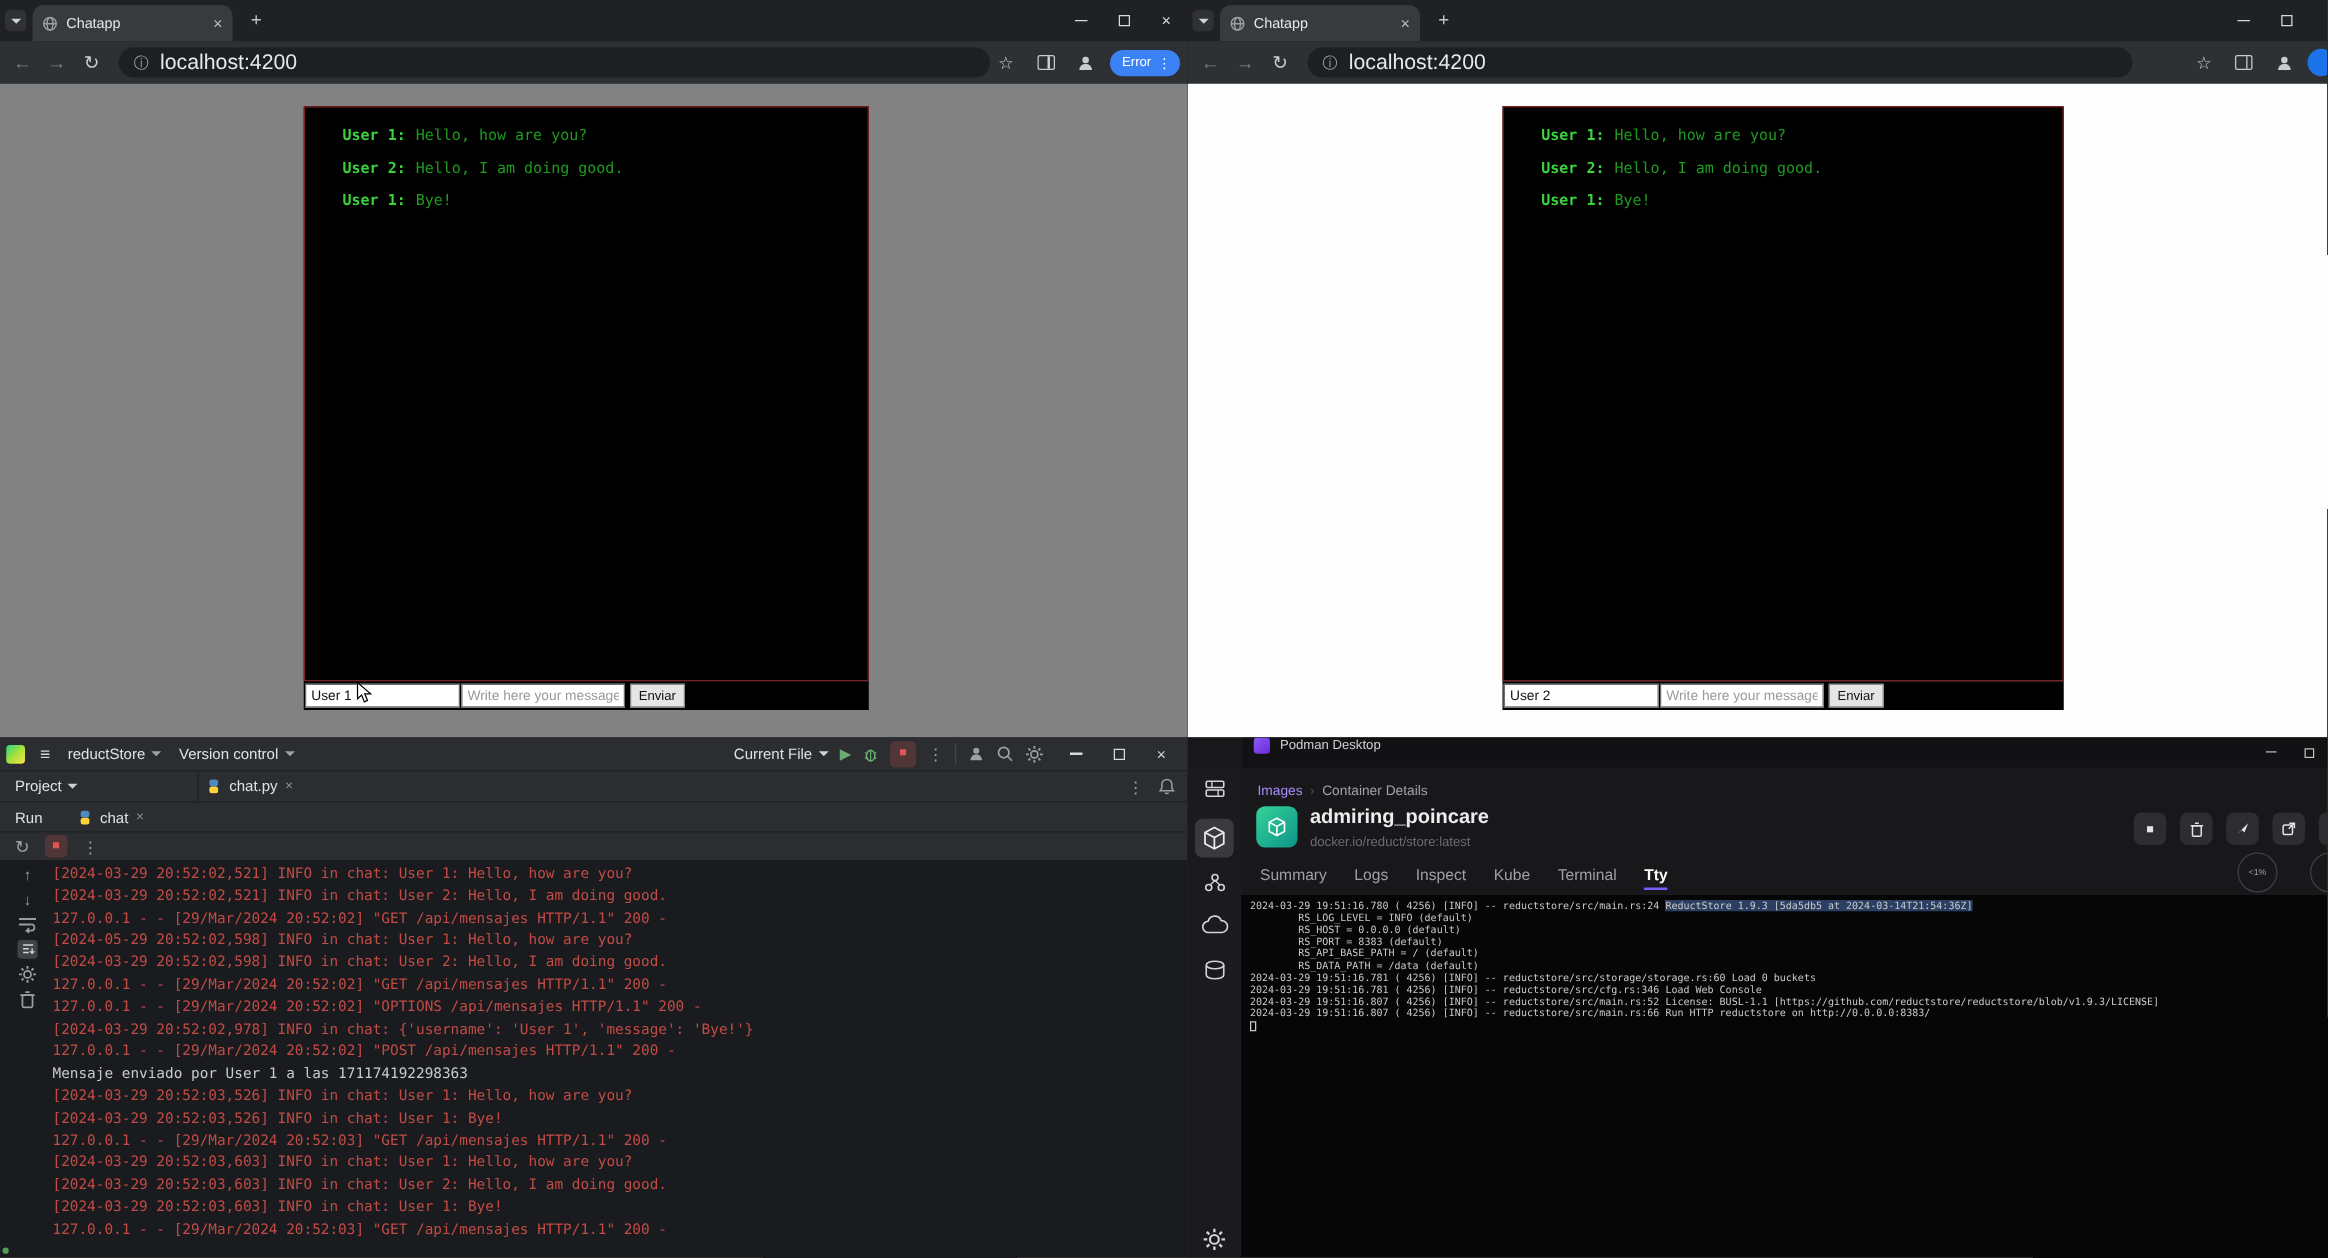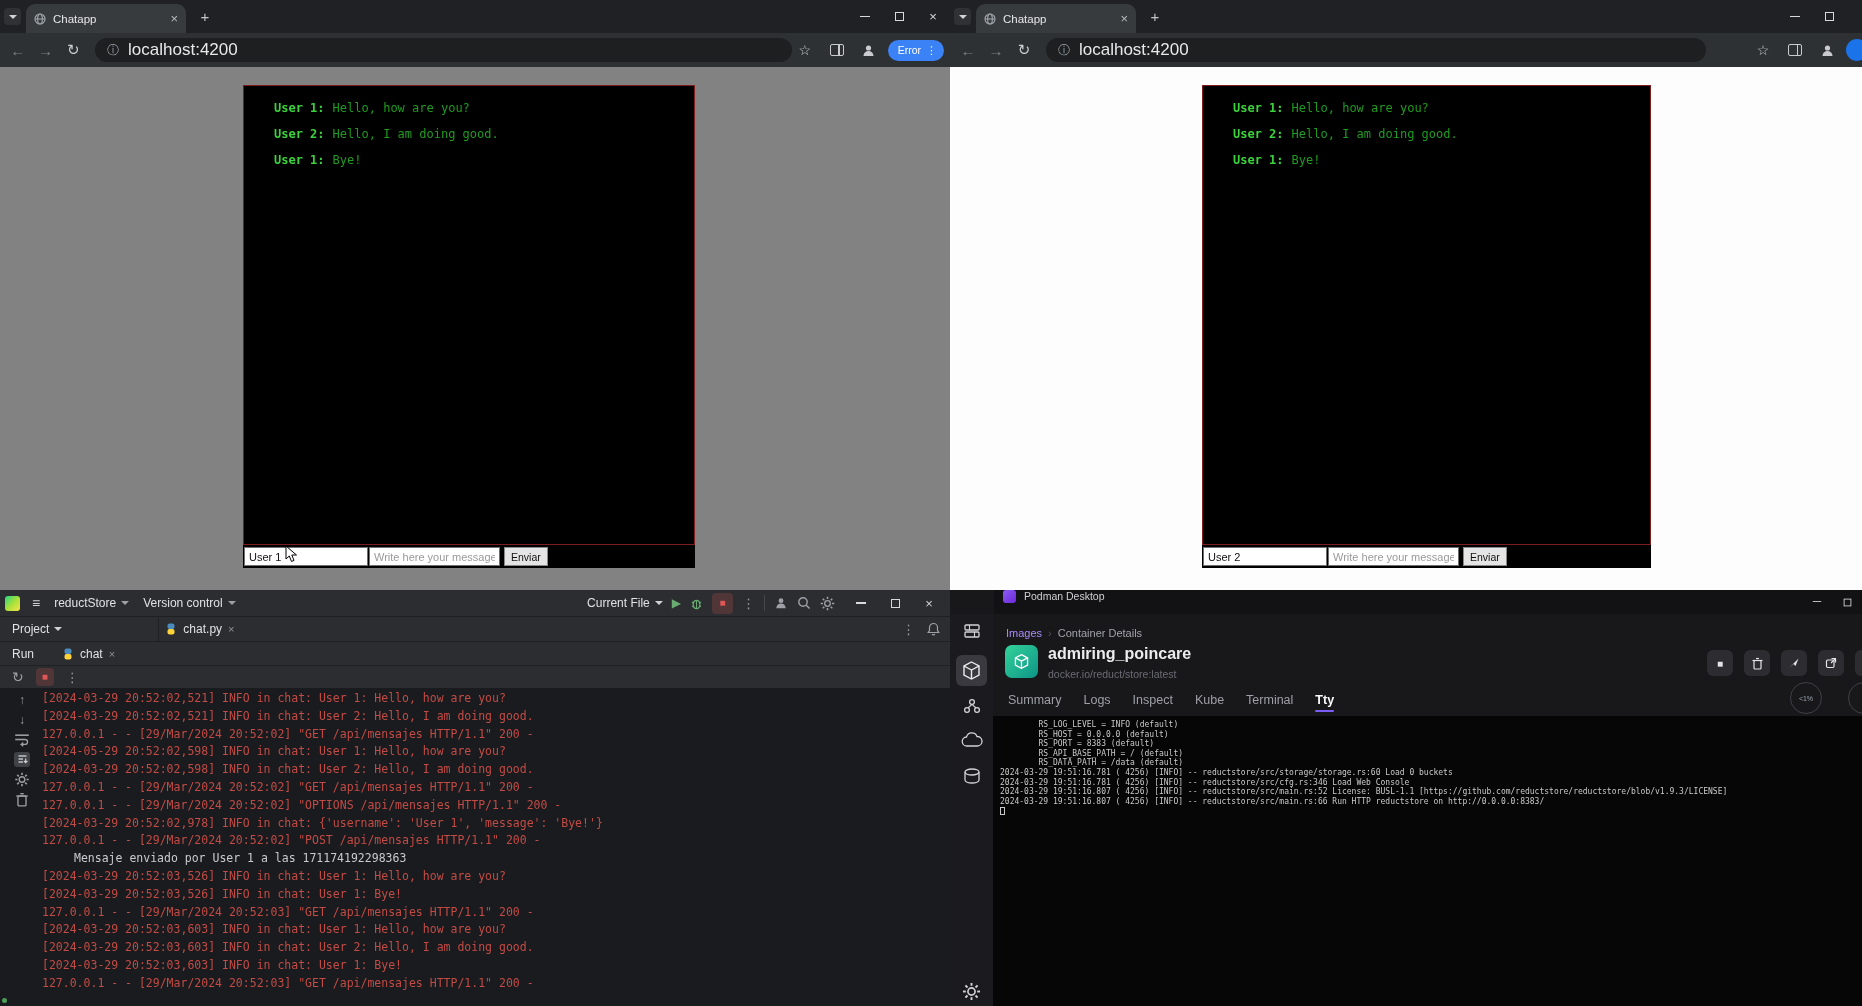--- a/index.html
+++ b/index.html
@@ -74,21 +74,21 @@
   .run-tab { display:flex; align-items:center; gap:6px; margin-left:28px; color:#dfe1e5; font-size:12px; }
   .tab-x { color:#8e9197; font-size:11px; }
   .row-right { margin-left:auto; display:flex; align-items:center; gap:12px; padding-right:10px; }
   .ide-runbar { position:absolute; top:76px; left:0; right:0; height:22px; display:flex; align-items:center; gap:12px; padding-left:12px; }
   .ide-console { position:absolute; top:98px; left:0; right:0; bottom:0; background:#1a1b1e; }
   .con-gutter { position:absolute; left:8px; top:4px; width:28px; display:flex; flex-direction:column; align-items:center; gap:5px; }
   .gut-ic { color:#9a9da2; font-size:12px; width:16px; height:15px; display:flex; align-items:center; justify-content:center; }
   .gut-ic.sel { background:#3f4246; border-radius:3px; }
   .console-lines { position:absolute; left:42px; right:0; top:2px; bottom:0; overflow:hidden; }
   .console-line { font-family:"DejaVu Sans Mono", monospace; font-size:11.5px; line-height:17.8px; color:#c24b45; white-space:pre; }
-  .console-line.white { color:#c8cad0;margin-left:32px; }
+  .console-line.white { color:#c8cad0; }
   .stripe-dot { position:absolute; left:2px; top:310px; width:5px; height:5px; border-radius:50%; background:#4f9e57; }
 
   
   .podman { background:#18181b; }
   .pd-titlebar { position:absolute; top:0; left:0; right:0; height:24px; background:#121214; display:flex; align-items:flex-start;margin-left:44px; }
   .pd-app-ic { width:13px; height:13px; border-radius:3px; background:linear-gradient(135deg,#8b5cf6,#6d28d9); margin-left:9px; }
   .pd-title { color:#d0d0d4; font-size:10.5px; margin-left:8px; }
   .pd-wc { margin-left:auto; display:flex; align-items:center; height:24px; }
   .pd-wc .wc-btn { height:24px; width:30px; color:#cfcfd4; }
   .pd-wc .g-min, .pd-wc .g-max { transform:scale(.85); }
@@ -566,20 +566,21 @@
 
         <div class="pd-tab">Kube</div>
 
         <div class="pd-tab">Terminal</div>
 
         <div class="pd-tab active">Tty</div>
       </div>
 
     <div class="pd-terminal">
 
+        <div class="tty-line"><span>2024-03-29 19:51:16.780 ( 4256) [INFO] -- reductstore/src/main.rs:24 </span><span class="tty-hl">ReductStore 1.9.3 [5da5db5 at 2024-03-14T21:54:36Z]</span></div>
 
 
         <div class="tty-line"><span>        RS_LOG_LEVEL = INFO (default)</span></div>
 
         <div class="tty-line"><span>        RS_HOST = 0.0.0.0 (default)</span></div>
 
         <div class="tty-line"><span>        RS_PORT = 8383 (default)</span></div>
 
         <div class="tty-line"><span>        RS_API_BASE_PATH = / (default)</span></div>
 

